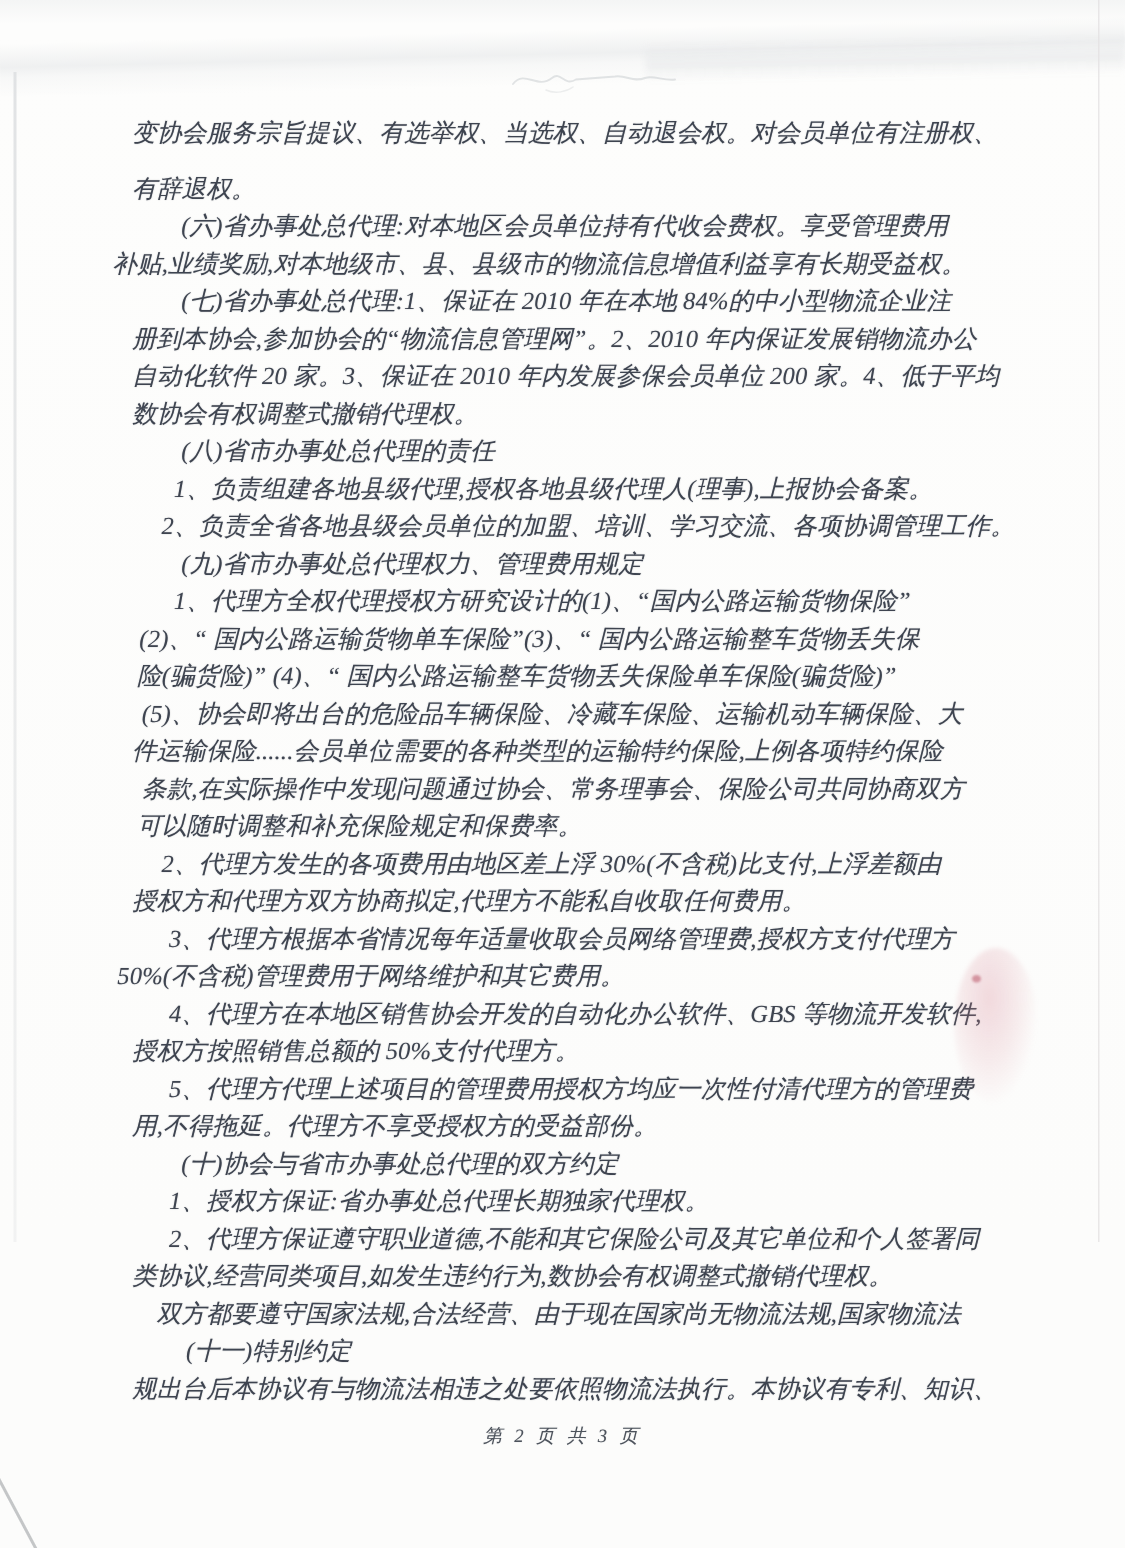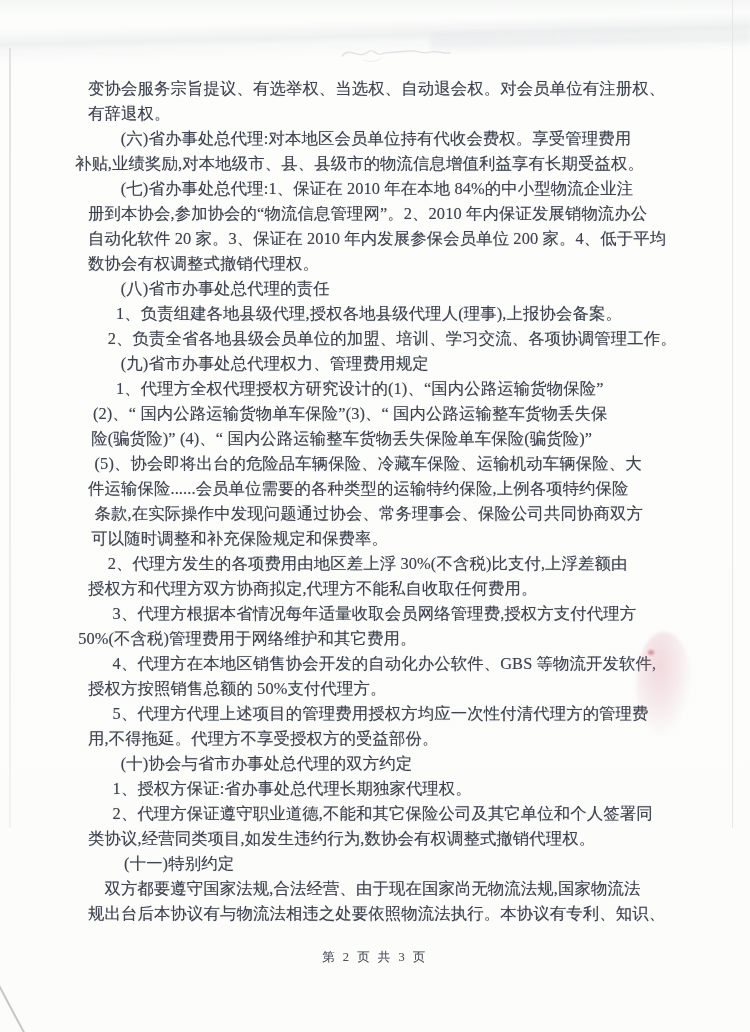--- a/index.html
+++ b/index.html
@@ -7,20 +7,21 @@
     width: 750px; height: 1032px;
     overflow: hidden;
     background: #fcfcfb;
     font-family: "Liberation Serif", "DejaVu Serif", serif;
   }
   .page {
     position: relative;
     width: 750px; height: 828px;
     background:
       linear-gradient(180deg, #f4f5f5 0px, #fdfdfc 16px, #fcfcfb 100%);
+    font-style: italic;
   }
   
   .top-shade {
     position: absolute; left: 0; top: 14px; width: 750px; height: 46px;
     background: linear-gradient(179.2deg,
       rgba(255,255,255,0) 20%,
       rgba(206,210,214,0.30) 48%,
       rgba(221,224,227,0.18) 60%,
       rgba(255,255,255,0) 85%);
     transform: rotate(-0.6deg);
@@ -108,21 +109,21 @@
 
   <div class="smudge-top">
     <svg width="120" height="32" viewBox="0 0 120 32">
       <path d="M4,20 C12,10 20,24 30,16 C36,11 38,22 46,17 L72,15 C80,14 84,19 92,16 C98,14 104,18 112,17" fill="none" stroke="#aab0b6" stroke-width="1.3" opacity="0.6" stroke-linecap="round"></path>
       <path d="M26,24 C32,27 40,25 44,22" fill="none" stroke="#b7bcc1" stroke-width="1" opacity="0.45" stroke-linecap="round"></path>
     </svg>
   </div>
 
   <div class="doc-text">
       <p class="line" style="text-indent: 0em;">变协会服务宗旨提议、有选举权、当选权、自动退会权。对会员单位有注册权、</p>
-      <p class="line" style="text-indent: 0em;">有辞退权。</p>
+      <p class="line" style="text-indent: 0em; margin-top: 12px;">有辞退权。</p>
       <p class="line" style="text-indent: 2em;">(六)省办事处总代理:对本地区会员单位持有代收会费权。享受管理费用</p>
       <p class="line" style="text-indent: -0.8em;">补贴,业绩奖励,对本地级市、县、县级市的物流信息增值利益享有长期受益权。</p>
       <p class="line" style="text-indent: 2em;">(七)省办事处总代理:1、保证在 2010 年在本地 84%的中小型物流企业注</p>
       <p class="line" style="text-indent: 0em;">册到本协会,参加协会的“物流信息管理网”。2、2010 年内保证发展销物流办公</p>
       <p class="line" style="text-indent: 0em;">自动化软件 20 家。3、保证在 2010 年内发展参保会员单位 200 家。4、低于平均</p>
       <p class="line" style="text-indent: 0em;">数协会有权调整式撤销代理权。</p>
       <p class="line" style="text-indent: 2em;">(八)省市办事处总代理的责任</p>
       <p class="line" style="text-indent: 1.7em;">1、负责组建各地县级代理,授权各地县级代理人(理事),上报协会备案。</p>
       <p class="line" style="text-indent: 1.2em;">2、负责全省各地县级会员单位的加盟、培训、学习交流、各项协调管理工作。</p>
       <p class="line" style="text-indent: 2em;">(九)省市办事处总代理权力、管理费用规定</p>
@@ -138,22 +139,22 @@
       <p class="line" style="text-indent: 1.5em;">3、代理方根据本省情况每年适量收取会员网络管理费,授权方支付代理方</p>
       <p class="line" style="text-indent: -0.6em;">50%(不含税)管理费用于网络维护和其它费用。</p>
       <p class="line" style="text-indent: 1.5em;">4、代理方在本地区销售协会开发的自动化办公软件、GBS 等物流开发软件,</p>
       <p class="line" style="text-indent: 0em;">授权方按照销售总额的 50%支付代理方。</p>
       <p class="line" style="text-indent: 1.5em;">5、代理方代理上述项目的管理费用授权方均应一次性付清代理方的管理费</p>
       <p class="line" style="text-indent: 0em;">用,不得拖延。代理方不享受授权方的受益部份。</p>
       <p class="line" style="text-indent: 2em;">(十)协会与省市办事处总代理的双方约定</p>
       <p class="line" style="text-indent: 1.5em;">1、授权方保证:省办事处总代理长期独家代理权。</p>
       <p class="line" style="text-indent: 1.5em;">2、代理方保证遵守职业道德,不能和其它保险公司及其它单位和个人签署同</p>
       <p class="line" style="text-indent: 0em;">类协议,经营同类项目,如发生违约行为,数协会有权调整式撤销代理权。</p>
+      <p class="line" style="text-indent: 1em;">双方都要遵守国家法规,合法经营、由于现在国家尚无物流法规,国家物流法</p>
       <p class="line" style="text-indent: 2.2em;">(十一)特别约定</p>
-      <p class="line" style="text-indent: 1em;">双方都要遵守国家法规,合法经营、由于现在国家尚无物流法规,国家物流法</p>
       <p class="line" style="text-indent: 0em;">规出台后本协议有与物流法相违之处要依照物流法执行。本协议有专利、知识、</p>
     </div>
 
   <div class="footer">第 2 页 共 3 页</div>
 
   <div class="stain-pink"></div>
   <div class="stain-dot"></div>
 
   <div class="edge-left"></div>
   <div class="edge-right"></div>

